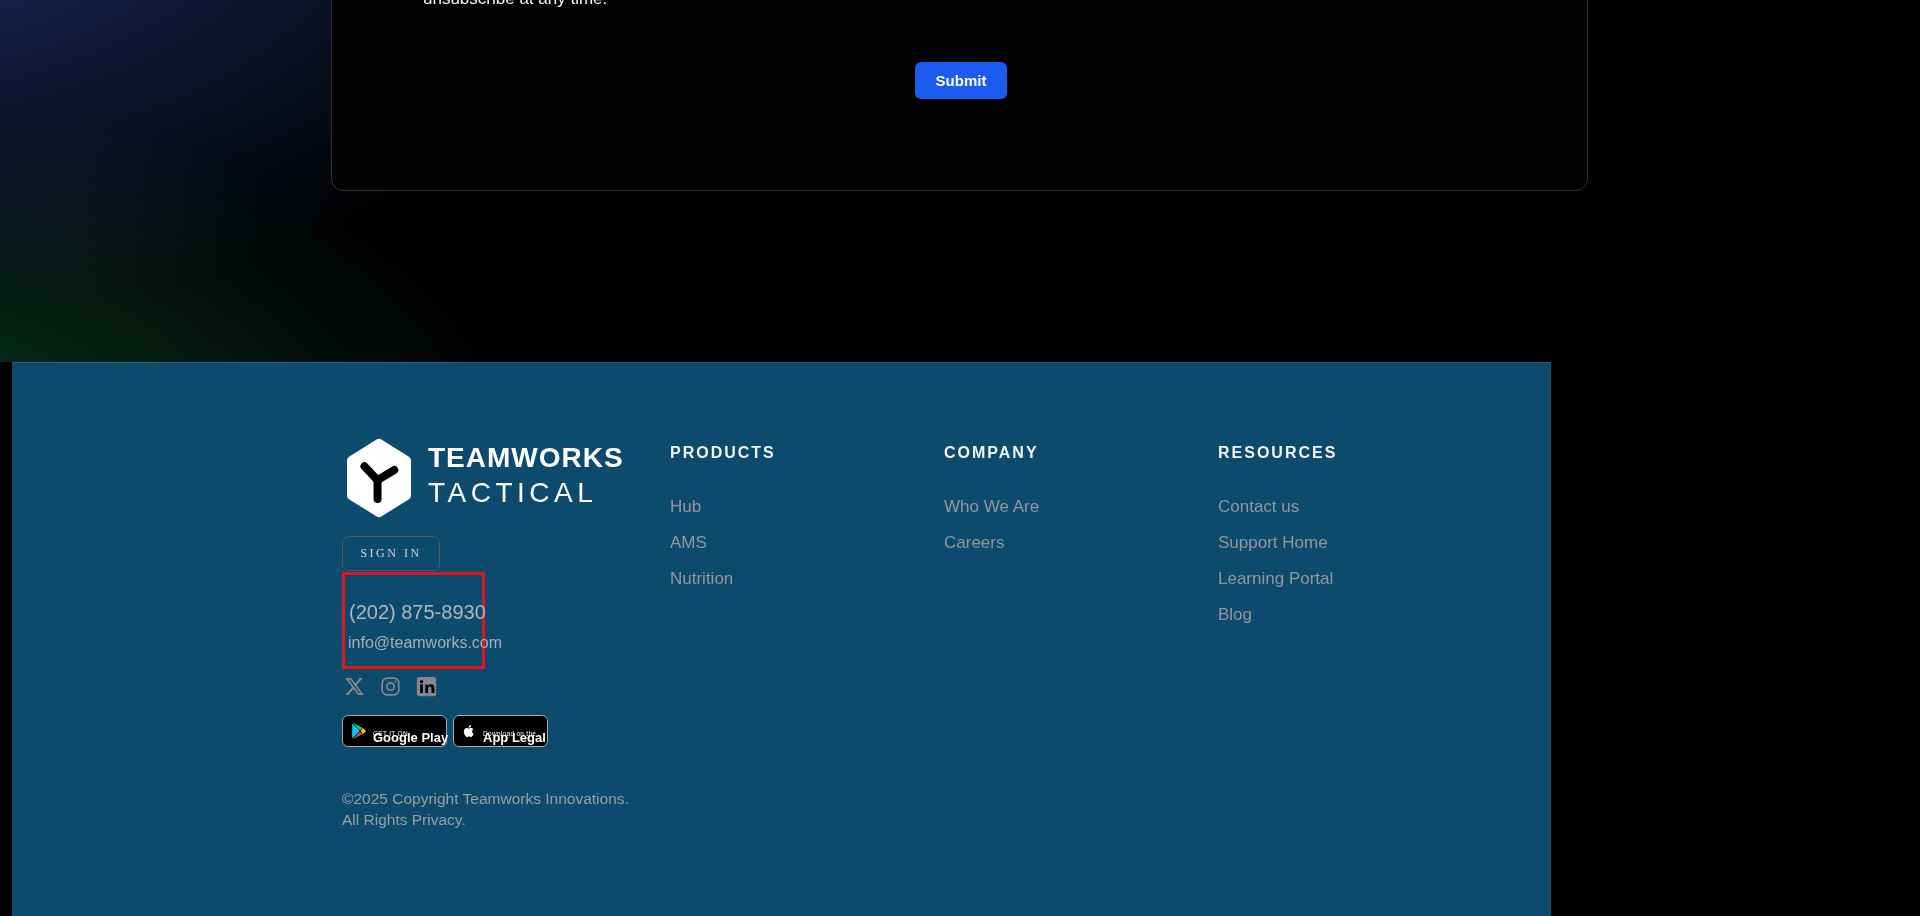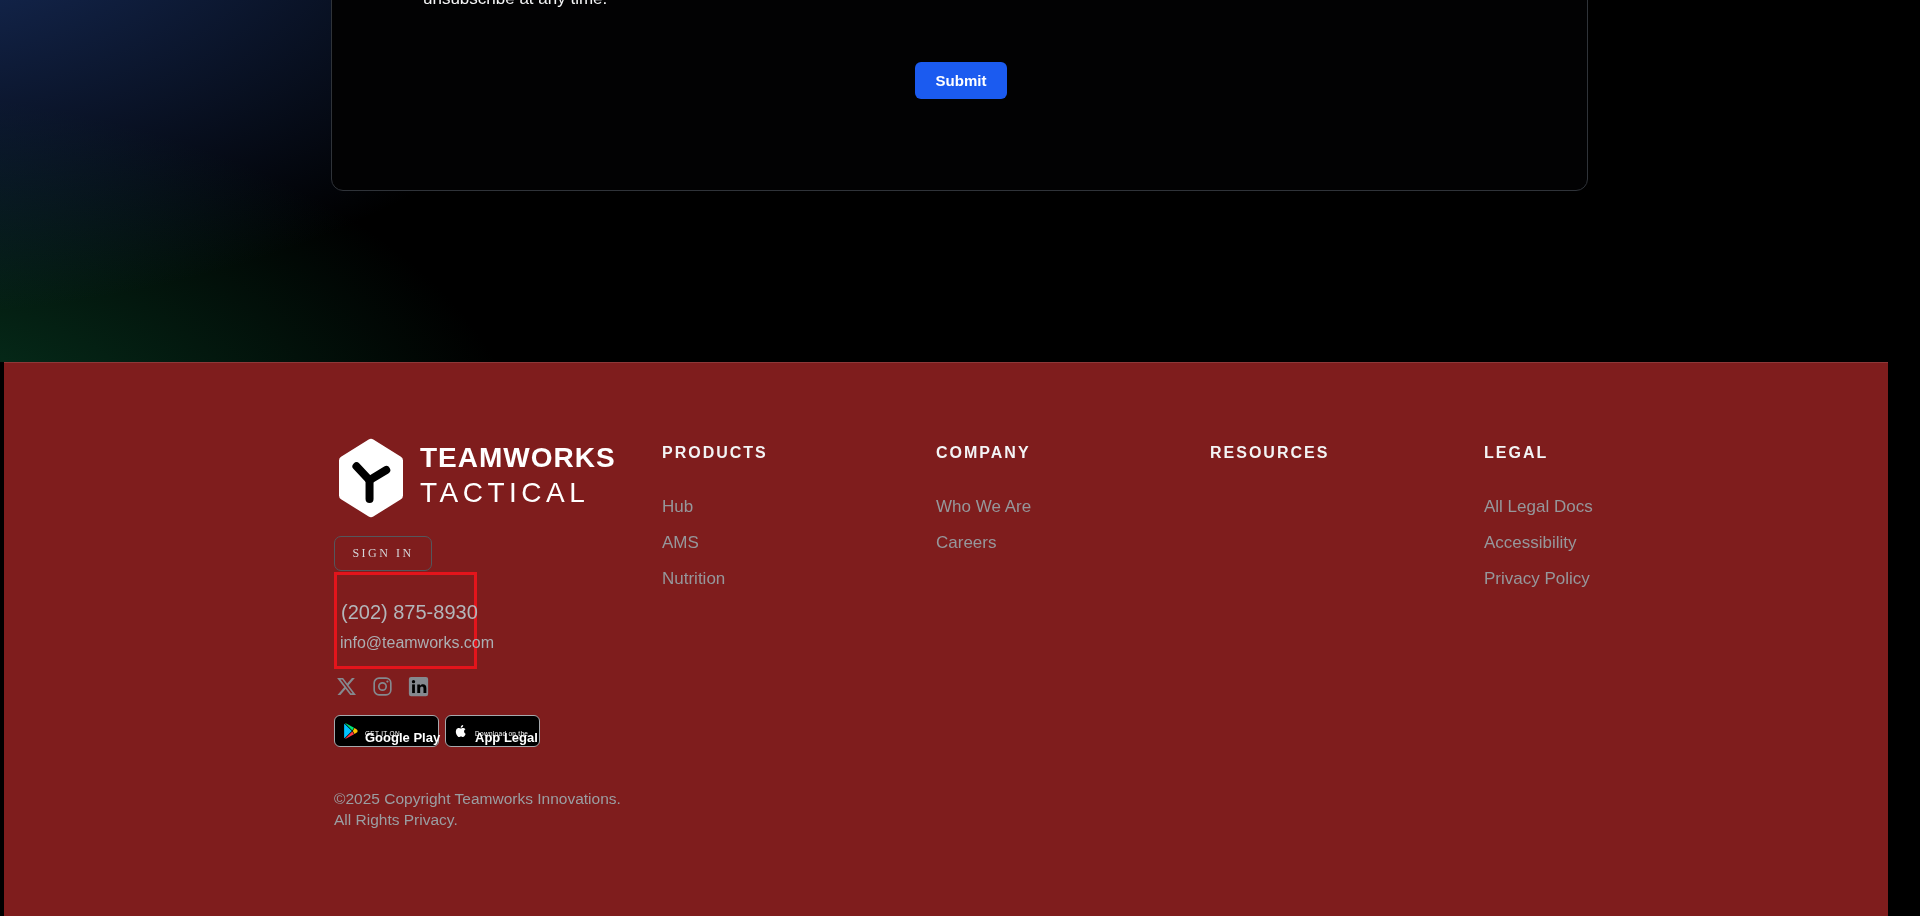--- a/index.html
+++ b/index.html
@@ -21,22 +21,22 @@
     position:absolute; left:91px; top:197px; 
     font-size:17px; line-height:22px; color:#f5f6f7; font-weight:400;
   }
   .submit {
     position:absolute; left:583px; top:271px; width:92px; height:37px;
     background:var(--accent-blue,#1b5bf0); color:#ffffff; border:none; border-radius:6px;
     font-family:"Liberation Sans",sans-serif; font-size:15px; font-weight:700; cursor:pointer;
   }
 
   .footer {
-    position:absolute; left:4px; top:362px; width:1884px; height:554px;
-    background:#7f1d1d; border-top:1px solid rgba(255,255,255,0.12);
+    position:absolute; left:12px; top:362px; width:1539px; height:554px;
+    background:#0c4a6e; border-top:1px solid rgba(255,255,255,0.12);
   }
   .footer * { position:absolute; }
 
   .brand { left:330px; top:73px; width:280px; height:82px; cursor:pointer; }
   .brand svg { left:0; top:2px; }
   .brand-l1 { left:86px; top:6px; font-size:28px; font-weight:700; letter-spacing:1px; color:#fff; white-space:nowrap; }
   .brand-l2 { left:86px; top:41px; font-size:28px; font-weight:400; letter-spacing:4.5px; color:#fff; white-space:nowrap; }
 
   .signin {
     left:330px; top:173px; width:98px; height:35px;
@@ -165,23 +165,21 @@
   <div class="fcol col0">
     <h4>PRODUCTS</h4>
     <div class="links">
         <a class="flink">Hub</a>
         <a class="flink">AMS</a>
         <a class="flink">Nutrition</a>
       </div>
   </div>
   <div class="fcol col2">
     <h4>RESOURCES</h4>
-  </div>
-  <div class="fcol col3">
-    <h4>LEGAL</h4>
     <div class="links">
-        <a class="flink">All Legal Docs</a>
-        <a class="flink">Accessibility</a>
-        <a class="flink">Privacy Policy</a>
+        <a class="flink">Contact us</a>
+        <a class="flink">Support Home</a>
+        <a class="flink">Learning Portal</a>
+        <a class="flink">Blog</a>
       </div>
   </div>
 
 </footer>
 
 </body></html>

